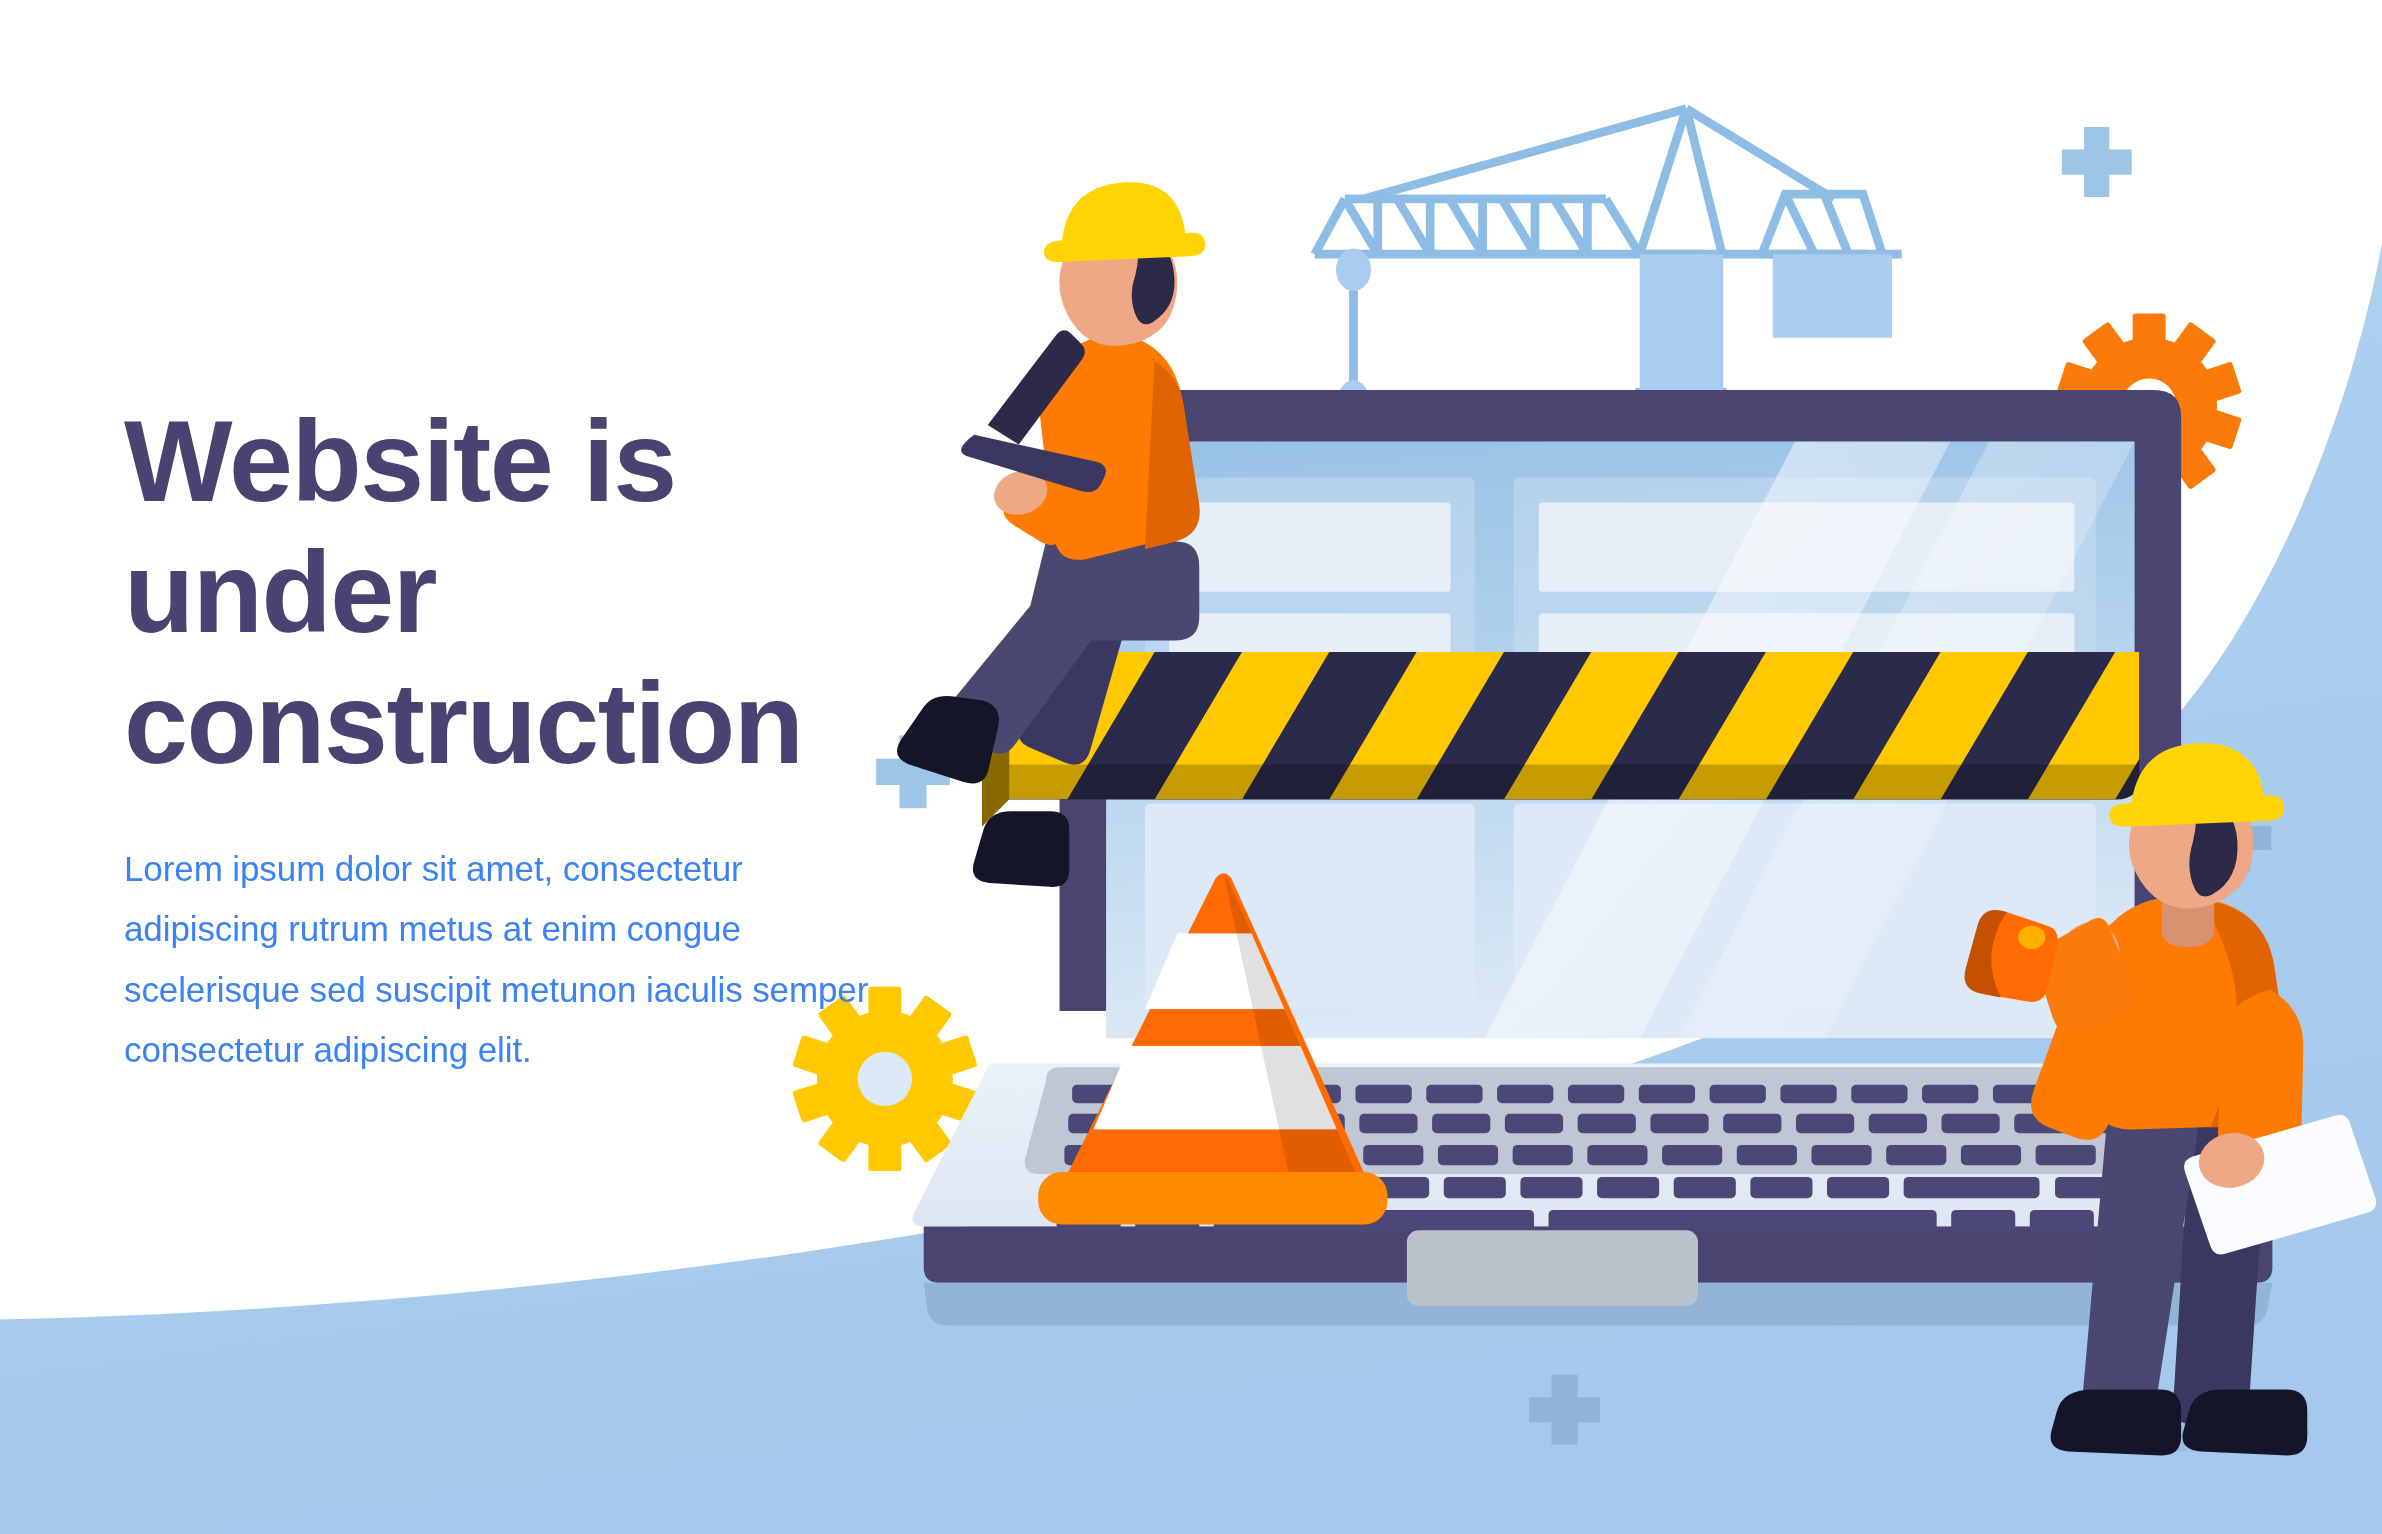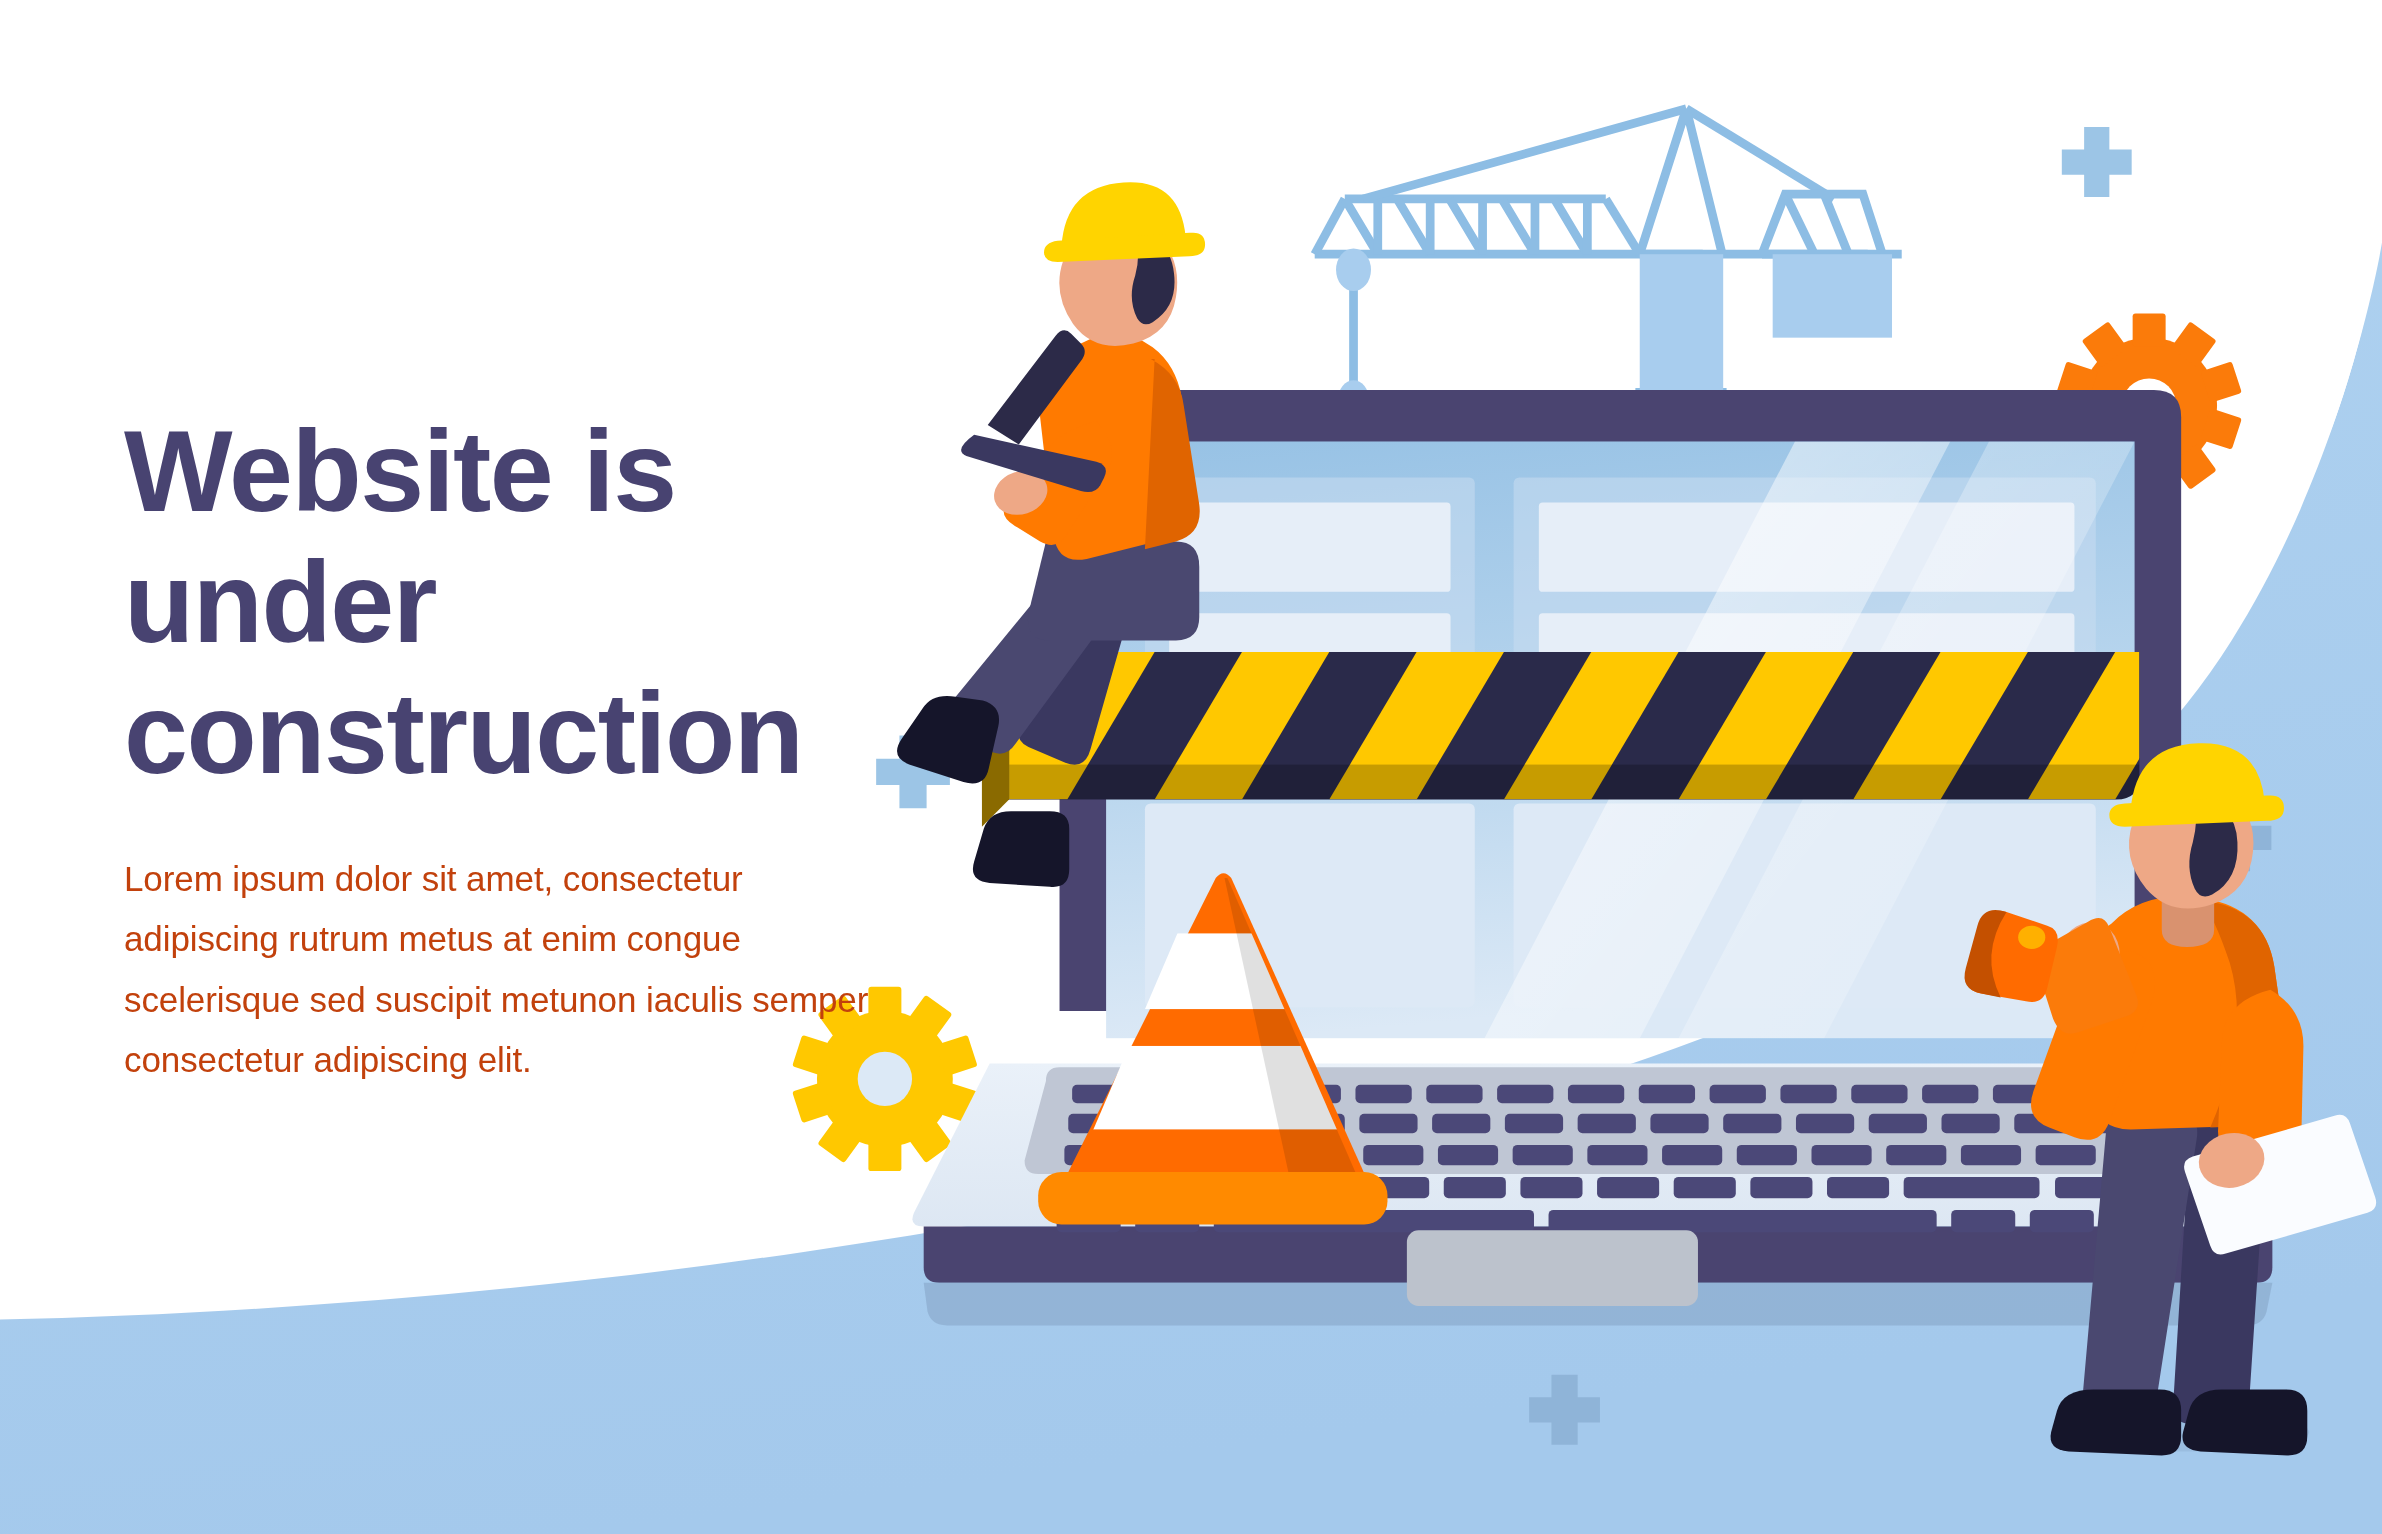--- a/index.html
+++ b/index.html
@@ -1,27 +1,27 @@
 <!DOCTYPE html>
 <html><head>
 <meta charset="utf-8">
 <style>
   html,body{margin:0;padding:0;background:#fff;}
   body{width:2382px;height:1534px;overflow:hidden;
        font-family:"Liberation Sans","DejaVu Sans",sans-serif;}
   #stage{position:relative;width:2382px;height:1534px;overflow:hidden;background:#ffffff;}
   #bg{position:absolute;inset:0;width:2382px;height:1534px;}
   #art{position:absolute;inset:0;width:2382px;height:1534px;}
-  #copy{position:absolute;left:124px;top:406px;width:757px;}
+  #copy{position:absolute;left:124px;top:396px;width:757px;}
   #headline{
     color:#484371;font-weight:700;font-size:115px;line-height:1.14;
     letter-spacing:-1.5px;margin:0;white-space:pre-line;
   }
   #body-text{
-    color:#c2410c;font-size:35px;line-height:1.72;margin:0;
+    color:#3b82f6;font-size:35px;line-height:1.72;margin:0;
     margin-top:50px;font-weight:400;letter-spacing:-0.1px;
   }
 </style>
 </head>
 <body>
 
 <div id="stage">
 
   <svg id="bg" viewBox="0 0 2455 1581" xmlns="http://www.w3.org/2000/svg">
     <defs>

